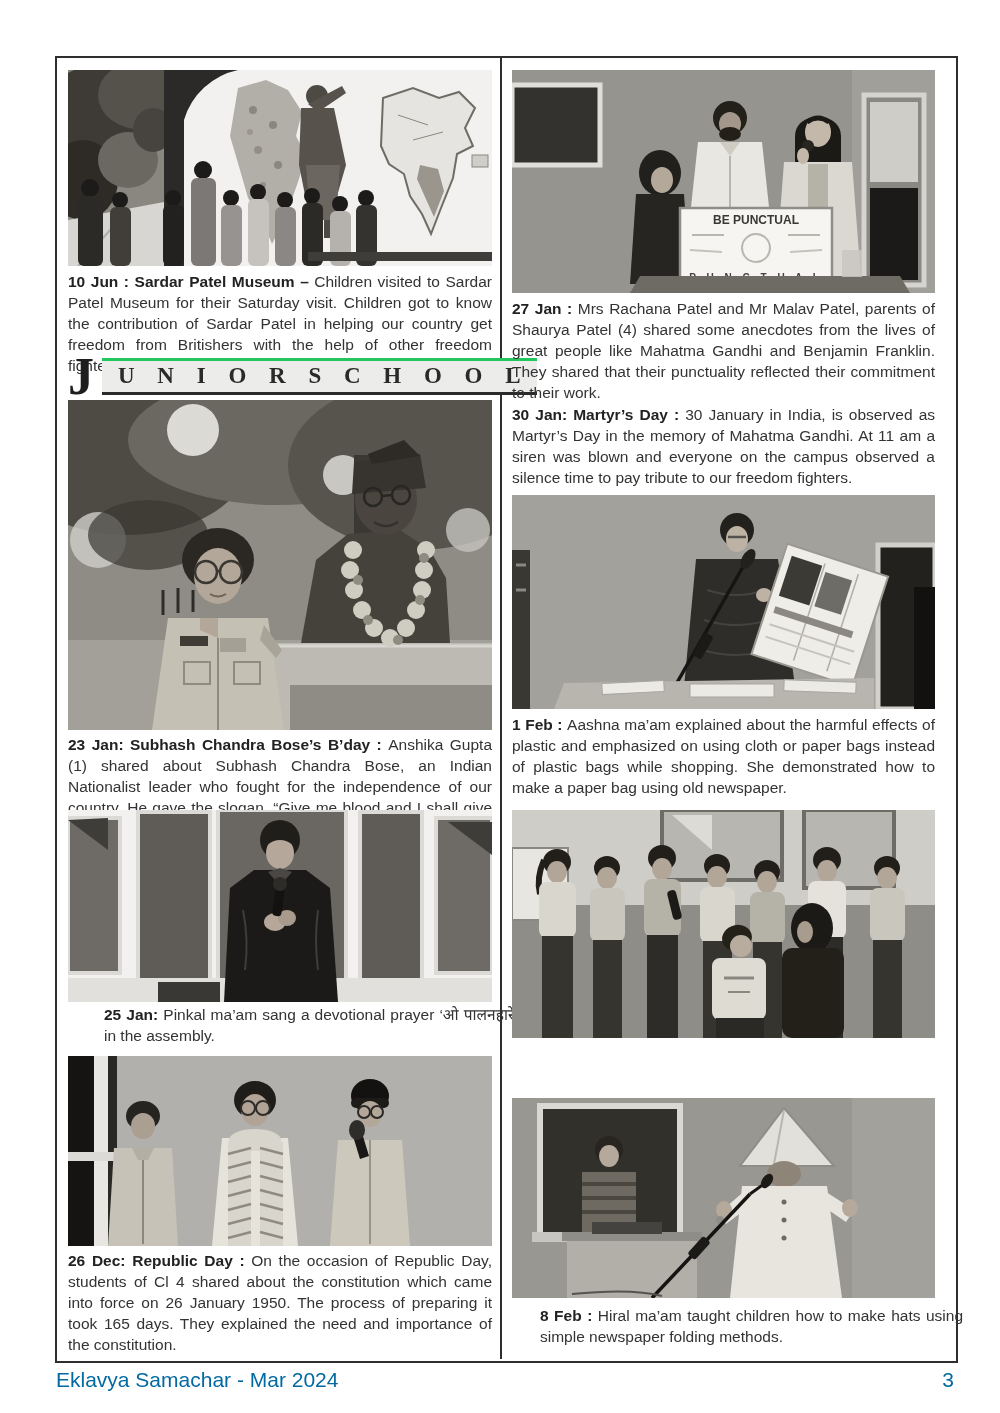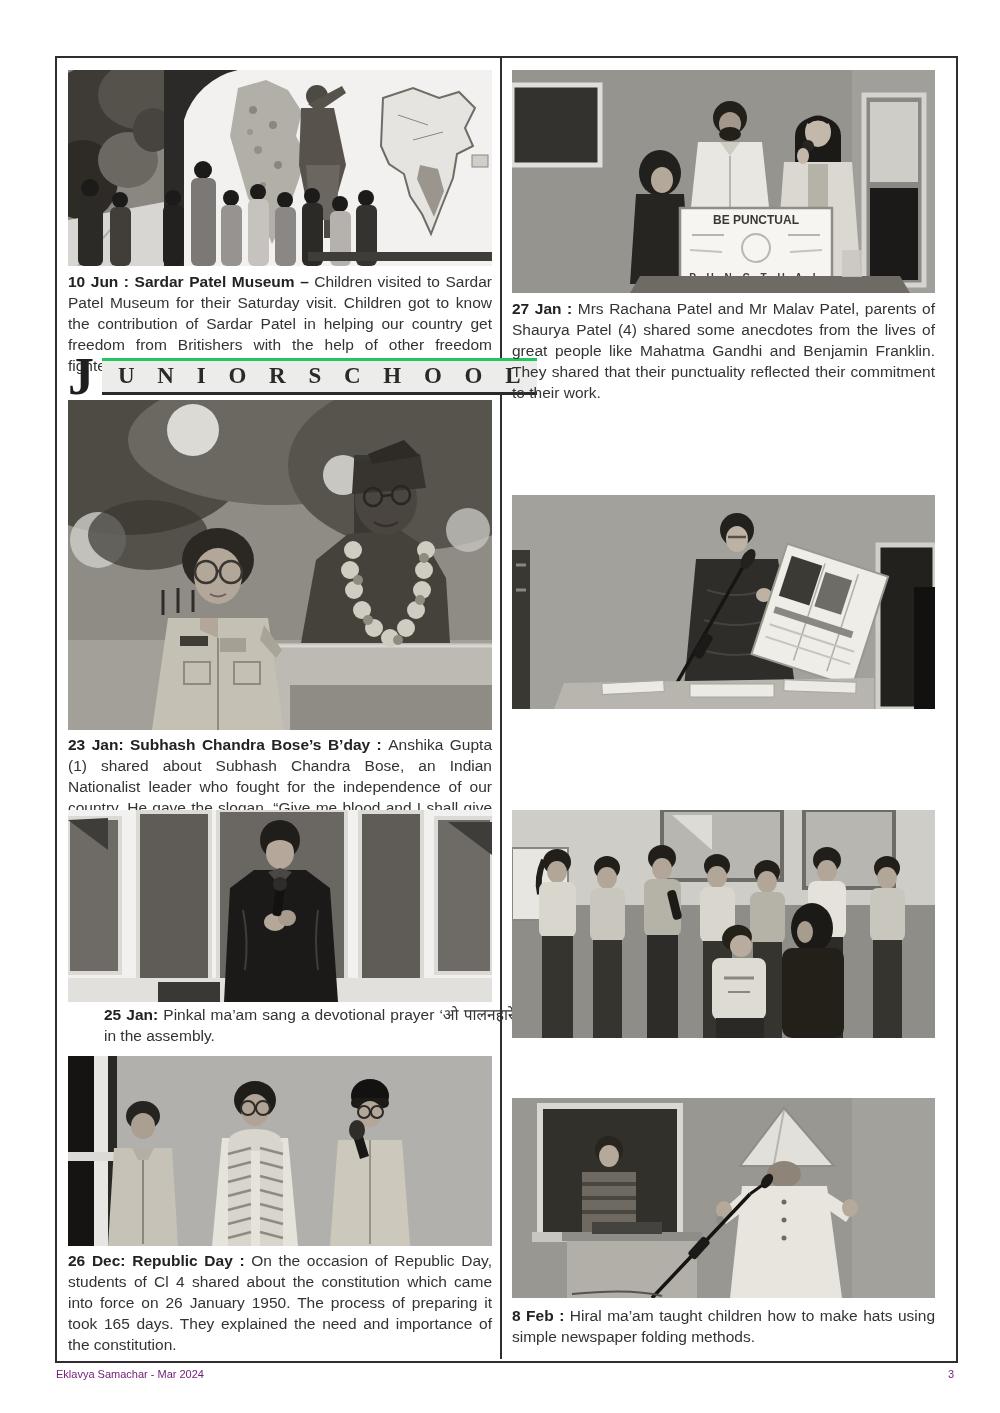--- a/index.html
+++ b/index.html
@@ -12,21 +12,21 @@
   .photo svg{display:block;width:100%;height:100%;}
   .cap{font-size:15.5px;line-height:1.36;text-align:justify;color:#333;}
   .cap b{color:#222;}
   .jsheader{display:flex;align-items:flex-start;}
   .jsheader .initial{font-family:"Liberation Serif", "DejaVu Serif", serif;font-weight:bold;
         font-size:52px;line-height:0.8;color:#1e1e1e;padding-right:8px;}
   .jsheader .lettersbox{flex:1;margin-top:2px;border-top:3px solid #22c55e;border-bottom:3px solid #2a2a2a;
         background:#eceptbe;background:#ececea;padding:2px 16px 3px 16px;}
   .jsheader .letters{font-family:"Liberation Serif", "DejaVu Serif", serif;font-weight:bold;
         font-size:23px;color:#2a2a2a;word-spacing:17px;white-space:nowrap;display:block;text-align:center;}
-  .footer{font-size:11px;color:#701a75;}
+  .footer{font-size:21px;color:#0369a1;}
   svg text{font-family:"Liberation Sans", "DejaVu Sans", sans-serif;}
 </style>
 </head>
 <body>
 
 <div class="page">
 
   <div class="abs frame" style="left:55px;top:56px;width:899px;height:1303px;"></div>
   <div class="abs divider" style="left:500px;top:56px;width:2px;height:1303px;"></div>
 
@@ -325,20 +325,23 @@
       </g>
       <polygon points="128,206 388,206 398,223 118,223" fill="#6e6a64"></polygon>
       <rect x="330" y="180" width="20" height="27" fill="#c9c7c2" opacity="0.85"></rect>
     </svg>
   </div>
 
   <div class="abs cap" style="left:512px;top:298px;width:423px;">
     <b>27 Jan : </b><span>Mrs Rachana Patel and Mr Malav Patel, parents of Shaurya Patel (4) shared some anecdotes from the lives of great people like Mahatma Gandhi and Benjamin Franklin. They shared that their punctuality reflected their commitment to their work.</span>
   </div>
 
+  <div class="abs cap" style="left:512px;top:404px;width:423px;">
+    <b>30 Jan: Martyr’s Day : </b><span>30 January in India, is observed as Martyr’s Day in the memory of Mahatma Gandhi. At 11 am a siren was blown and everyone on the campus observed a silence time to pay tribute to our freedom fighters.</span>
+  </div>
 
   <div class="abs photo" style="left:512px;top:495px;width:423px;height:214px;">
     <svg viewBox="0 0 423 214">
       <rect x="0" y="0" width="423" height="214" fill="#a3a19c"></rect>
       <rect x="0" y="55" width="18" height="159" fill="#3a3833"></rect>
       <line x1="4" y1="70" x2="14" y2="70" stroke="#8a8883" stroke-width="3"></line>
       <line x1="4" y1="95" x2="14" y2="95" stroke="#8a8883" stroke-width="3"></line>
       <rect x="366" y="50" width="57" height="164" fill="#23211e" stroke="#d2d0cb" stroke-width="5"></rect>
       <rect x="402" y="92" width="21" height="122" fill="#121110"></rect>
 
@@ -370,20 +373,23 @@
       <ellipse cx="236" cy="64" rx="6" ry="11" fill="#23211e" transform="rotate(30 236 64)"></ellipse>
       <rect x="186" y="138" width="10" height="26" rx="3" fill="#1c1a18" transform="rotate(30 191 151)"></rect>
 
       <polygon points="52,188 362,183 362,214 42,214" fill="#b8b5af"></polygon>
       <rect x="90" y="187" width="62" height="11" fill="#eceae5" stroke="#a8a6a0" transform="rotate(-3 121 192)"></rect>
       <rect x="178" y="189" width="84" height="13" fill="#eceae5" stroke="#a8a6a0"></rect>
       <rect x="272" y="186" width="72" height="11" fill="#eceae5" stroke="#a8a6a0" transform="rotate(2 308 191)"></rect>
     </svg>
   </div>
 
+  <div class="abs cap" style="left:512px;top:714px;width:423px;">
+    <b>1 Feb : </b><span>Aashna ma’am explained about the harmful effects of plastic and emphasized on using cloth or paper bags instead of plastic bags while shopping. She demonstrated how to make a paper bag using old newspaper.</span>
+  </div>
 
   <div class="abs photo" style="left:512px;top:810px;width:423px;height:228px;">
     <svg viewBox="0 0 423 228">
       <rect x="0" y="0" width="423" height="228" fill="#8f8d88"></rect>
       <rect x="0" y="0" width="423" height="95" fill="#cfcdc8"></rect>
       <rect x="150" y="0" width="120" height="70" fill="#b8b6b1" stroke="#6e6c67" stroke-width="4"></rect>
       <rect x="292" y="0" width="90" height="78" fill="#b8b6b1" stroke="#6e6c67" stroke-width="4"></rect>
       <path d="M160,5 L200,40 L200,5 Z" fill="#dddbd6"></path>
       <rect x="0" y="38" width="56" height="72" fill="#e8e6e1" stroke="#8a8883" stroke-width="2"></rect>
 
@@ -476,20 +482,20 @@
       <g>
         <line x1="140" y1="200" x2="238" y2="96" stroke="#151412" stroke-width="3.5"></line>
         <line x1="238" y1="96" x2="252" y2="86" stroke="#151412" stroke-width="3"></line>
         <ellipse cx="255" cy="83" rx="5" ry="8" fill="#1c1a17" transform="rotate(35 255 83)"></ellipse>
         <rect x="182" y="138" width="10" height="24" rx="3" fill="#1c1a18" transform="rotate(42 187 150)"></rect>
         <path d="M60,196 q60,-6 90,2" stroke="#55534e" stroke-width="2" fill="none"></path>
       </g>
     </svg>
   </div>
 
-  <div class="abs cap" style="left:512px;top:1305px;width:423px;">
+  <div class="abs cap" style="left:540px;top:1305px;width:423px;">
     <b>8 Feb : </b><span>Hiral ma’am taught children how to make hats using simple newspaper folding methods.</span>
   </div>
 
   <div class="abs footer" style="left:56px;top:1368px;">Eklavya Samachar - Mar 2024</div>
   <div class="abs footer" style="right:46px;top:1368px;">3</div>
 
 </div>
 
 </body></html>

